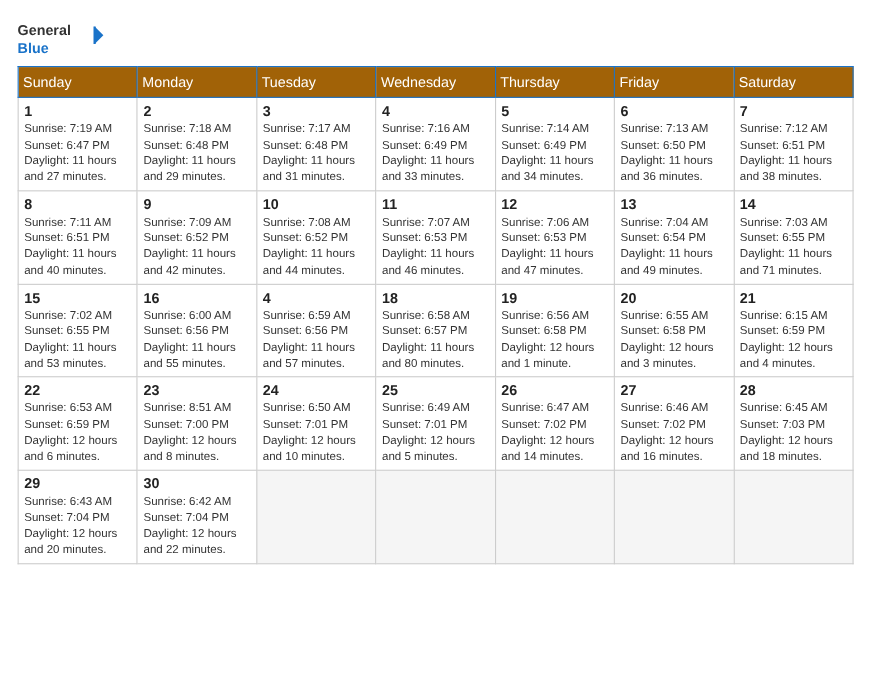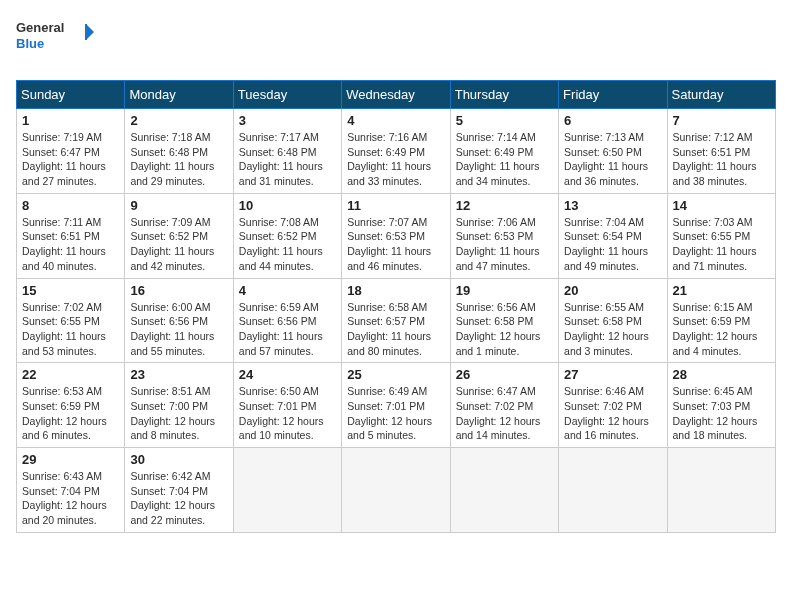--- a/index.html
+++ b/index.html
@@ -7,21 +7,21 @@
       font-family: Arial, sans-serif;
       background: #fff;
       width: 792px;
       min-height: 612px;
       padding: 16px;
     }
     .header {
       display: flex;
       justify-content: space-between;
       align-items: flex-start;
-      margin-bottom: 24px;
+      margin-bottom: 4px;
     }
     .logo {
       display: flex;
       align-items: center;
       gap: 4px;
     }
     .title-block {
       text-align: right;
     }
     .month-title {
@@ -32,21 +32,21 @@
     .subtitle {
       font-size: 14px;
       color: #555;
     }
     .calendar {
       width: 100%;
       border-collapse: collapse;
       font-size: 11px;
     }
     .calendar th {
-      background: #0c4a6e;
+      background: #a16207;
       color: #fff;
       padding: 6px 4px;
       text-align: left;
       font-size: 13px;
       font-weight: normal;
       border: 1px solid #1a73c9;
     }
     .calendar td {
       border: 1px solid #ccc;
       vertical-align: top;

